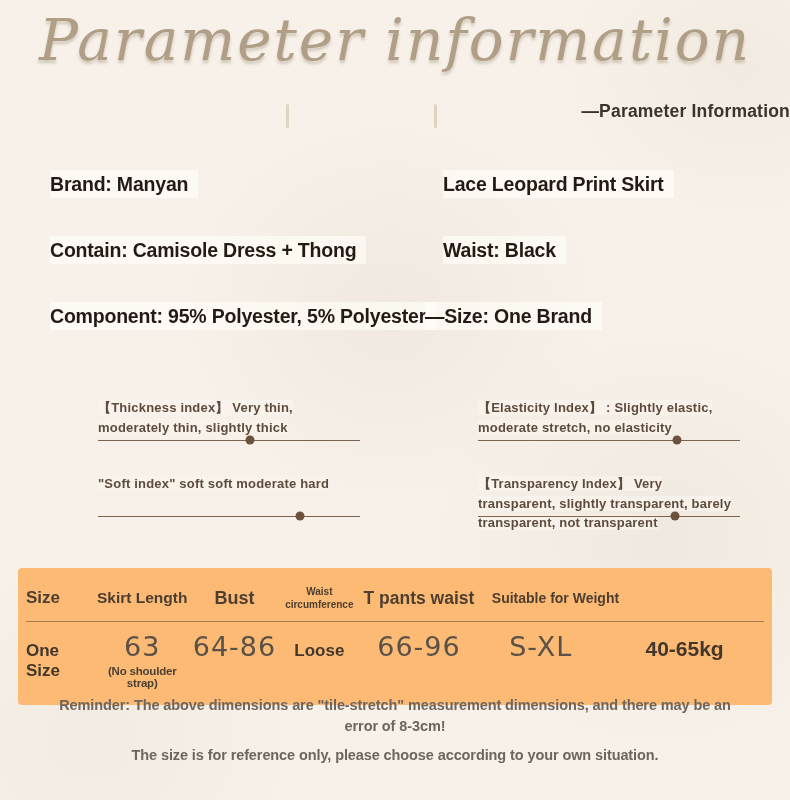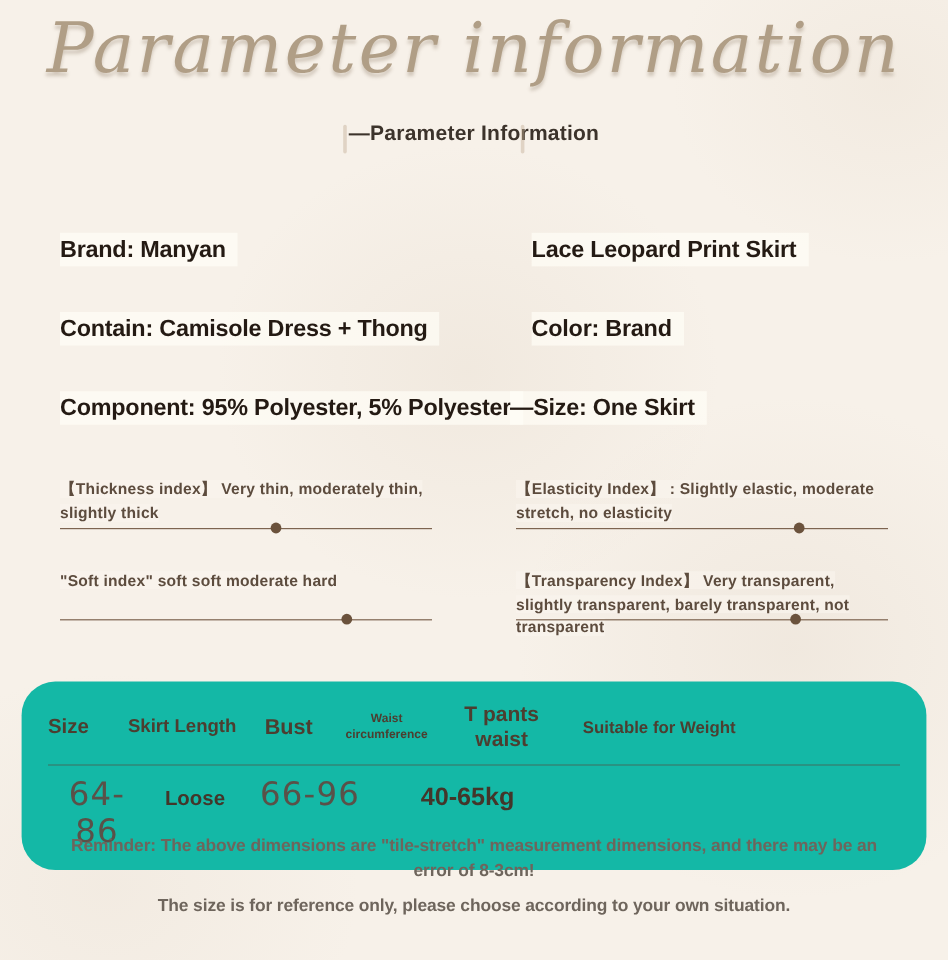--- a/index.html
+++ b/index.html
@@ -23,62 +23,62 @@
     text-align:center;
     font-family:"DejaVu Serif", serif;
     font-style:italic;font-weight:400;
     font-size:58px;letter-spacing:2px;
     color:#b09e86;
     text-shadow:0 3px 3px rgba(110,88,64,.28);
     white-space:nowrap;
   }
   .subtitle{
     position:absolute;left:0;top:101px;width:100%;
-    text-align:center;
+    text-align:right;
     font-weight:700;font-size:17.5px;letter-spacing:.2px;
     color:#3c332b;
   }
   .deco-tick{position:absolute;width:3px;height:24px;top:104px;background:#c3b096;opacity:.45;border-radius:2px;}
   .deco-tick.t1{left:286px;}
   .deco-tick.t2{left:434px;}
 
   
-  .specs{position:absolute;left:50px;top:197px;width:722px;}
+  .specs{position:absolute;left:50px;top:173px;width:722px;}
   .spec-row{display:flex;margin-bottom:43px;align-items:baseline;}
   .spec{font-weight:700;font-size:19.5px;letter-spacing:-.2px;color:#241a13;}
   .spec .hl{background:rgba(255,253,247,.7);padding:3px 10px 3px 0;}
   .spec-left{width:393px;flex:none;}
   .spec-right{flex:1;}
   .spec-right.size-shift{margin-left:-18px;}
 
   
   .indexes{
     position:absolute;left:50px;top:398px;width:690px;
     display:grid;grid-template-columns:310px 310px;column-gap:70px;row-gap:4px;
   }
-  .idx-cell{position:relative;height:72px;}
+  .idx-cell{position:relative;height:72px;margin-left:48px;}
   .idx-label{
     font-weight:700;font-size:13px;line-height:1.5;
     color:#5d4c3e;letter-spacing:.2px;
   }
   .idx-label span{background:rgba(250,245,238,.6);}
   .idx-line{
     position:absolute;left:0;right:0;top:42px;height:0;
     border-top:1.6px solid #7d6450;
   }
   .idx-dot{
     position:absolute;top:42px;width:9px;height:9px;border-radius:50%;
     background:#6b523c;transform:translate(-50%,-50%);
   }
 
   
   .size-table{
     position:absolute;left:18px;top:568px;width:754px;box-sizing:border-box;
-    background:#14b8a6;border-radius:28px;
-    padding:17px 22px 16px;
+    background:#fdba74;border-radius:4px;
+    padding:17px 8px 16px;
   }
   .t-row{display:flex;align-items:center;}
   .t-row.data{align-items:baseline;padding-top:9px;}
   .tc{box-sizing:border-box;text-align:center;color:#4c3e30;}
   .tc.c0{width:9%;text-align:left;}
   .tc.c1{width:13.5%;}
   .tc.c2{width:11.5%;}
   .tc.c3{width:11.5%;}
   .tc.c4{width:15.5%;}
   .tc.c5{width:17.5%;}
@@ -119,25 +119,25 @@
   <div class="deco-tick t1"></div>
   <div class="deco-tick t2"></div>
 
   <section class="specs">
     <div class="spec-row">
       <div class="spec spec-left"><span class="hl">Brand: Manyan</span></div>
       <div class="spec spec-right"><span class="hl">Lace Leopard Print Skirt</span></div>
     </div>
     <div class="spec-row">
       <div class="spec spec-left"><span class="hl">Contain: Camisole Dress + Thong</span></div>
-      <div class="spec spec-right"><span class="hl">Color: Brand</span></div>
+      <div class="spec spec-right"><span class="hl">Waist: Black</span></div>
     </div>
     <div class="spec-row">
       <div class="spec spec-left"><span class="hl">Component: 95% Polyester, 5% Polyester</span></div>
-      <div class="spec spec-right size-shift"><span class="hl">—Size: One Skirt</span></div>
+      <div class="spec spec-right size-shift"><span class="hl">—Size: One Brand</span></div>
     </div>
   </section>
 
   <section class="indexes">
     <div class="idx-cell">
       <div class="idx-label"><span>【Thickness index】 Very thin, moderately thin, slightly thick</span></div>
       <div class="idx-line"></div>
       <div class="idx-dot" style="left: 58%;"></div>
     </div>
     <div class="idx-cell">
@@ -161,23 +161,29 @@
     <div class="t-row header">
       <div class="tc th c0">Size</div>
       <div class="tc th c1">Skirt Length</div>
       <div class="tc th c2">Bust</div>
       <div class="tc th c3">Waist circumference</div>
       <div class="tc th c4">T pants waist</div>
       <div class="tc th c6">Suitable for Weight</div>
     </div>
     <div class="t-divider"></div>
     <div class="t-row data">
+      <div class="tc c0 val-bold">One Size</div>
+      <div class="tc c1">
+        <div class="val-num">63</div>
+        <div class="val-note">(No shoulder strap)</div>
+      </div>
       <div class="tc c2 val-num">64-86</div>
       <div class="tc c3 val-bold">Loose</div>
       <div class="tc c4 val-num">66-96</div>
+      <div class="tc c5 val-num">S-XL</div>
       <div class="tc c6 val-kg">40-65kg</div>
     </div>
   </section>
 
   <section class="reminder">
     <div class="p1">Reminder: The above dimensions are "tile-stretch" measurement dimensions, and there may be an error of 8-3cm!</div>
     <div class="p2">The size is for reference only, please choose according to your own situation.</div>
   </section>
 </div>
 

